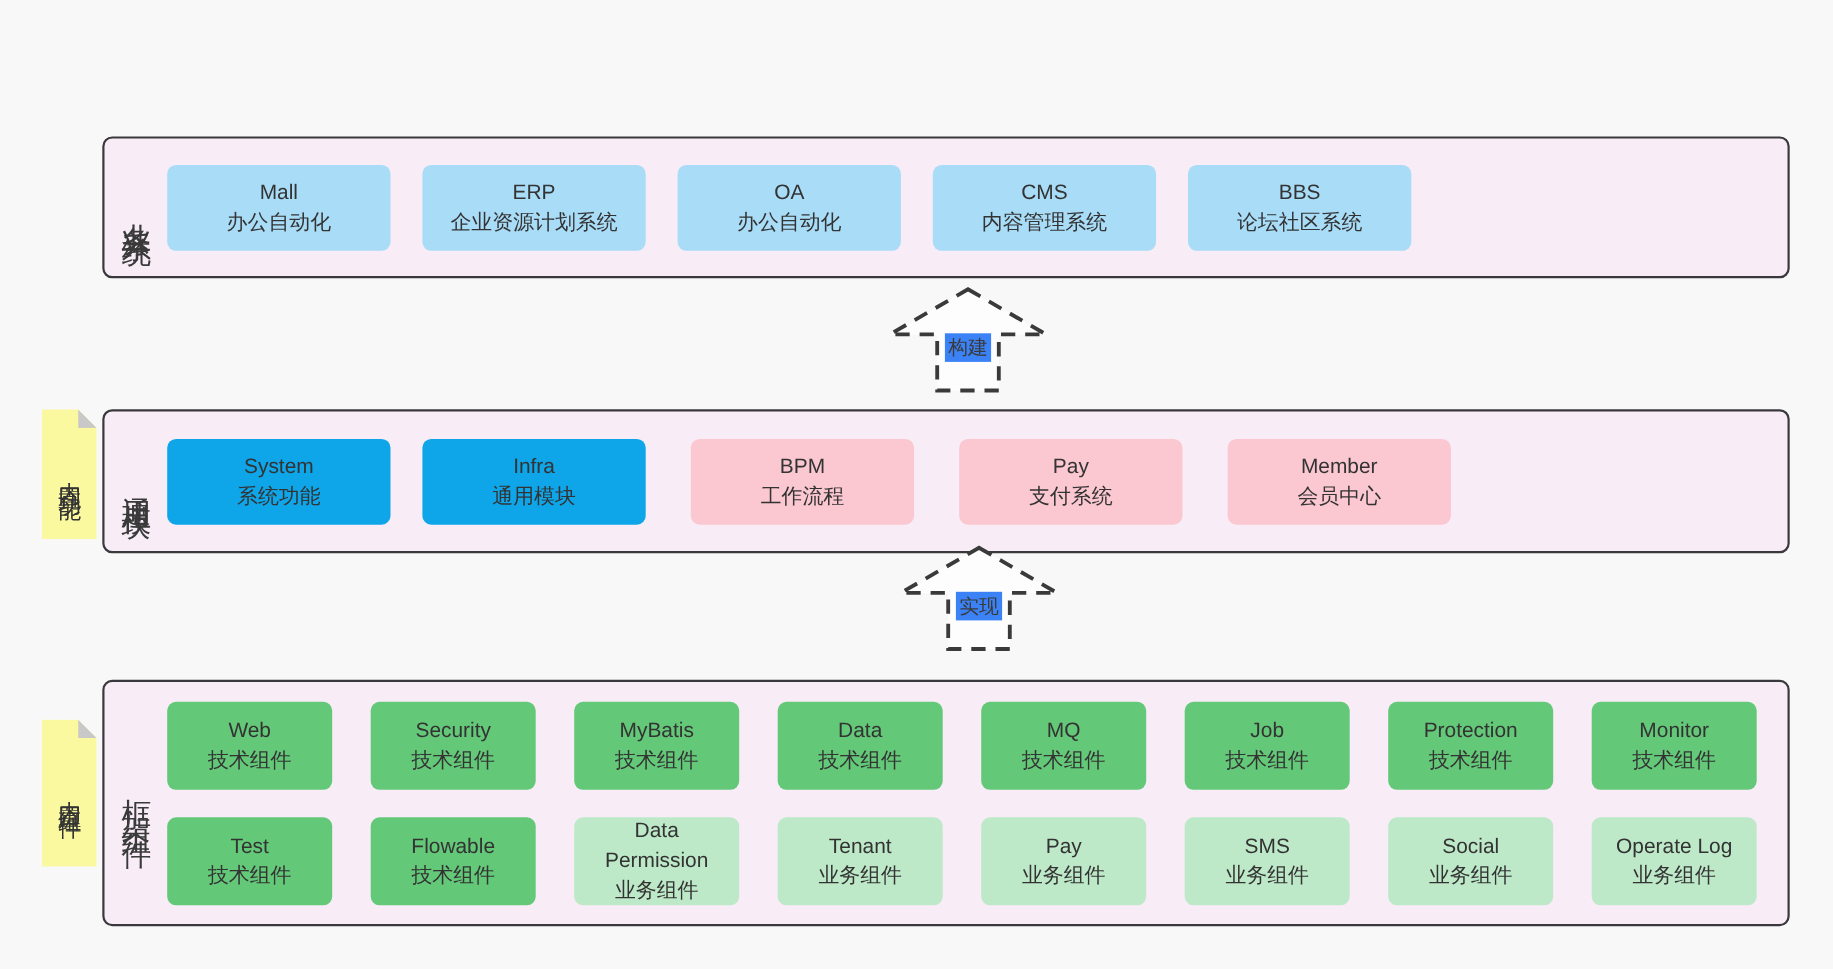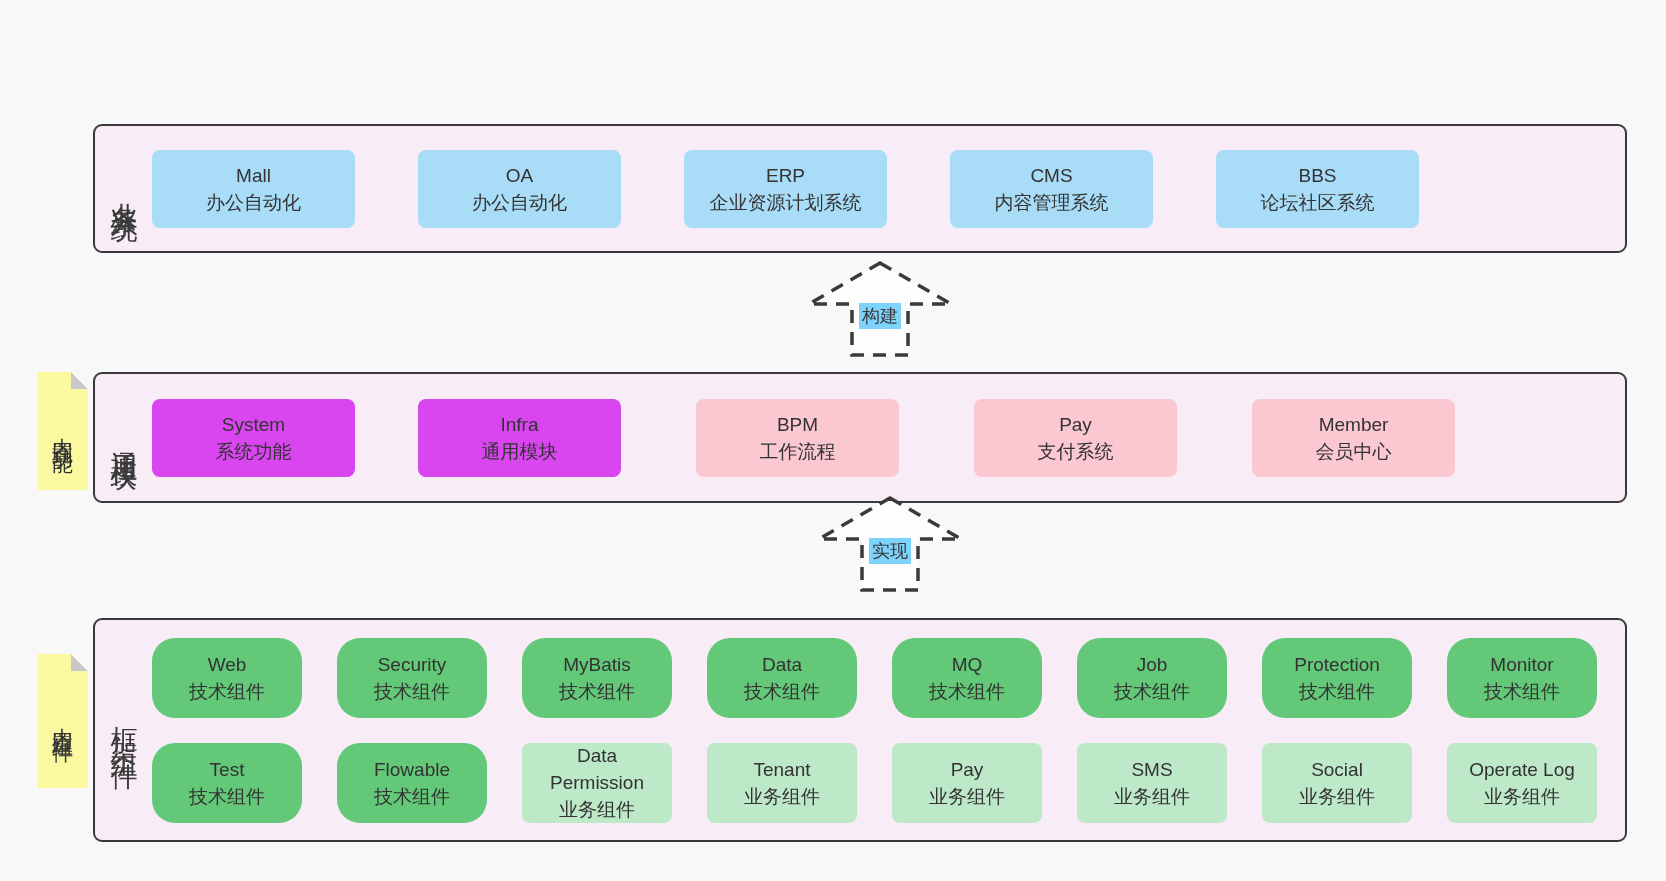--- a/index.html
+++ b/index.html
@@ -21,47 +21,47 @@
   .layer-label{
     width:57px;flex:none;display:flex;align-items:center;justify-content:center;
   }
   .layer-label span{
     writing-mode:vertical-rl;text-orientation:upright;
     font-size:27px;color:#3a3a3a;letter-spacing:4px;line-height:1;
   }
   .layer-bottom .layer-label span{letter-spacing:13px;}
   
   .row6{
-    flex:1;display:flex;align-items:center;gap:63px;padding-right:14px;
+    flex:1;display:flex;align-items:center;gap:29px;padding-right:14px;
   }
   .grid8{
     flex:1;display:flex;flex-direction:column;justify-content:center;gap:25px;padding-right:27px;
   }
   .row8{display:flex;gap:35px;}
   .box{
     box-sizing:border-box;border-radius:8px;
     display:flex;flex-direction:column;align-items:center;justify-content:center;
     text-align:center;font-size:19px;line-height:27px;color:#333;
     padding:0 10px;
   }
   .b6{width:203px;height:78px;flex:none;}
   .b8{width:150px;height:80px;flex:none;}
   [data-color="blue"]{background:#a8dcf7;}
-  [data-color="red"]{background:#d946ef;}
+  [data-color="red"]{background:#0ea5e9;}
   [data-color="pink"]{background:#fbc7d1;margin-left:12px;}
-  [data-color="green"]{background:#63c878;border-radius:23px;}
+  [data-color="green"]{background:#63c878;}
   [data-color="light-green"]{background:#bde9c8;}
   
   .arrow{position:absolute;width:150px;height:102px;}
   .arrow-1{left:805px;top:258px;}
   .arrow-2{left:815px;top:493px;}
   .arrow svg{position:absolute;left:0;top:0;}
   .arrow .arrow-label{
     position:absolute;left:50%;top:45px;transform:translateX(-50%);
-    background:#7dd3fc;padding:1px 3px;font-size:18px;color:#3a3a3a;white-space:nowrap;
+    background:#3b82f6;padding:1px 3px;font-size:18px;color:#3a3a3a;white-space:nowrap;
   }
   
   .note{
     position:absolute;left:38px;width:50px;background:#fbf9a0;
     clip-path:polygon(0 0,calc(100% - 17px) 0,100% 17px,100% 100%,0 100%);
     display:flex;align-items:center;justify-content:center;
   }
   .note-1{top:372px;height:118px;}
   .note-2{top:654px;height:134px;}
   .note .fold{
@@ -79,26 +79,26 @@
 <div class="layer layer-top">
   <div class="layer-label">
     <span>业务系统</span>
   </div>
   <div class="row6">
     <div class="box b6" data-color="blue">
       <div>Mall</div>
       <div>办公自动化</div>
     </div>
     <div class="box b6" data-color="blue">
+      <div>ERP</div>
+      <div>企业资源计划系统</div>
+    </div>
+    <div class="box b6" data-color="blue">
       <div>OA</div>
       <div>办公自动化</div>
-    </div>
-    <div class="box b6" data-color="blue">
-      <div>ERP</div>
-      <div>企业资源计划系统</div>
     </div>
     <div class="box b6" data-color="blue">
       <div>CMS</div>
       <div>内容管理系统</div>
     </div>
     <div class="box b6" data-color="blue">
       <div>BBS</div>
       <div>论坛社区系统</div>
     </div>
   </div>

